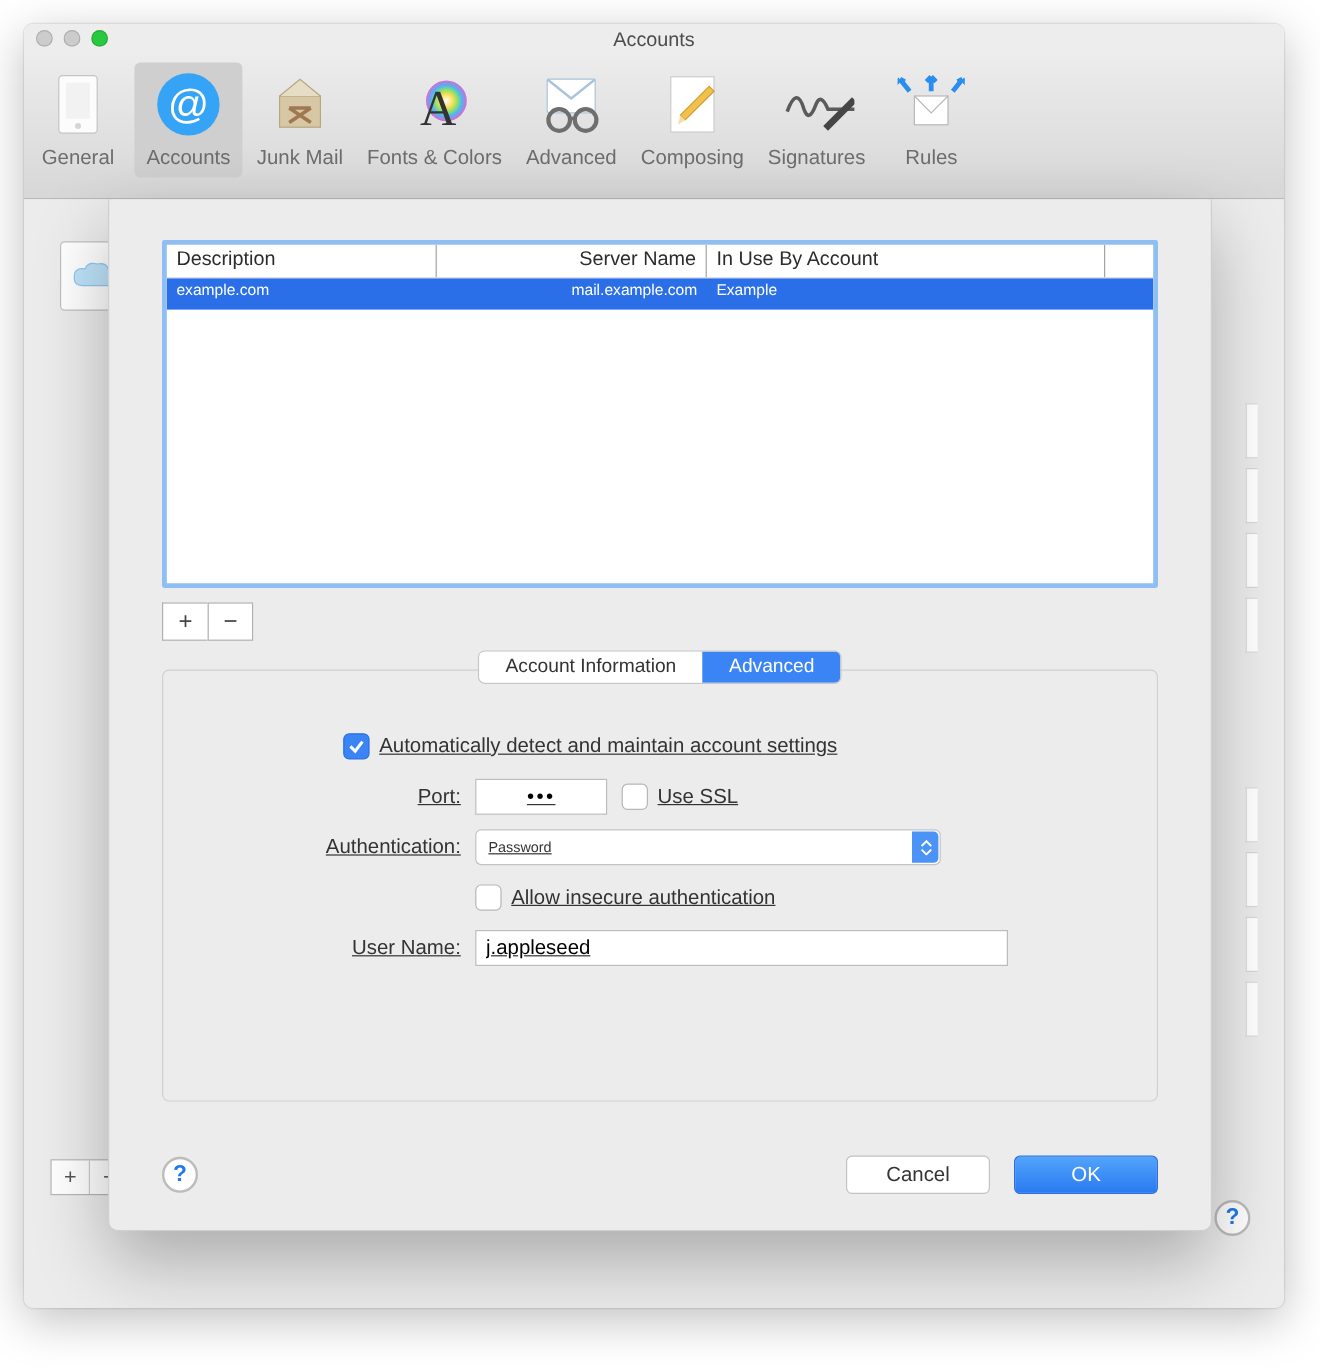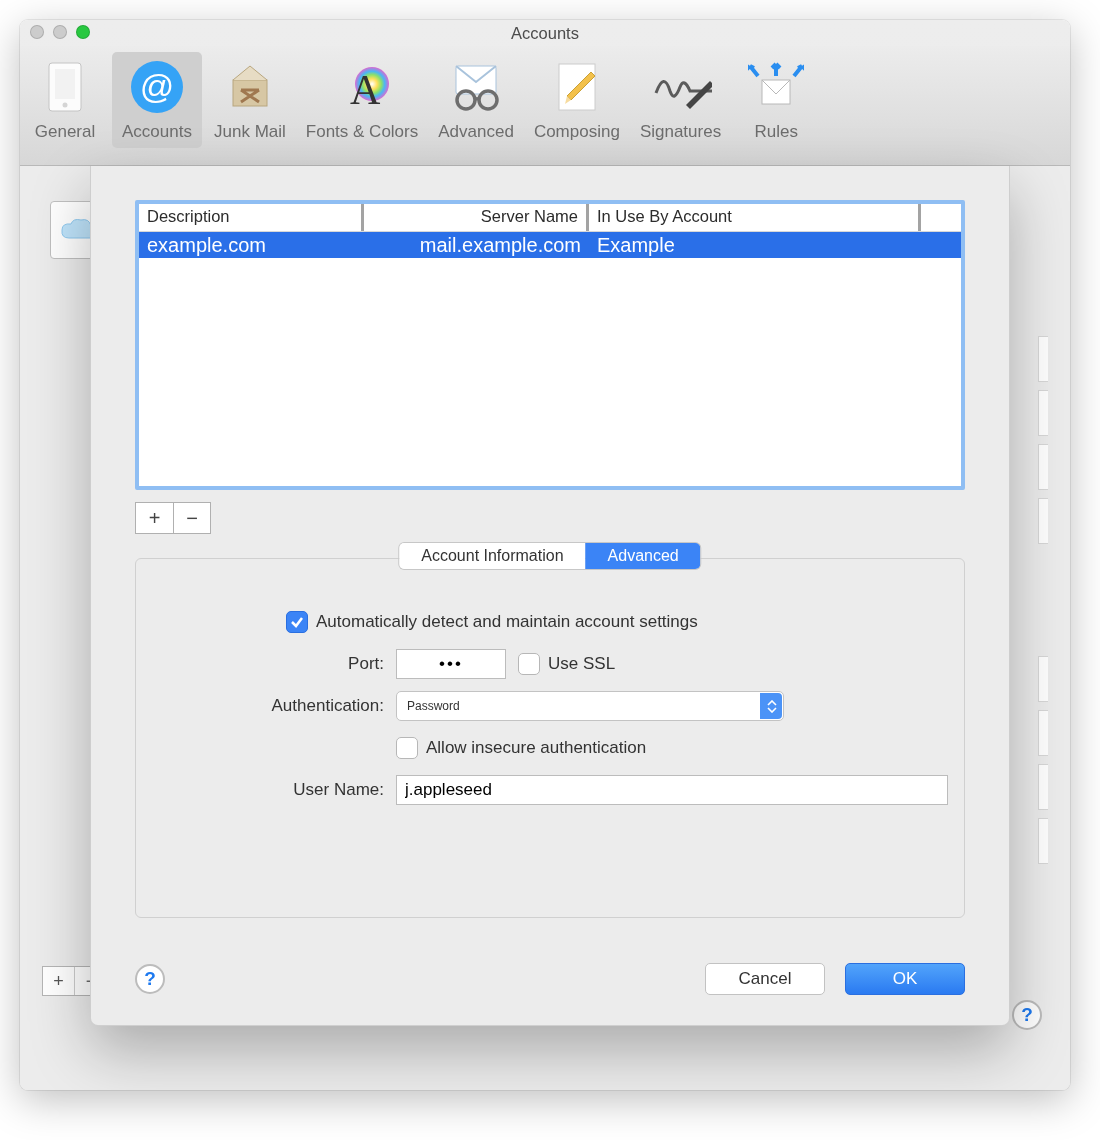--- a/index.html
+++ b/index.html
@@ -122,26 +122,26 @@
   }
   .thead {
     display: flex;
     height: 28px;
     background: #fff;
     border-bottom: 1px solid #d8d8d8;
     font-size: 16.5px; color:#2c2c2c;
   }
   .thead .col {
     padding: 3px 8px;
-    border-right: 3px solid #a3a3a3;
+    border-right: 1px solid #a3a3a3;
   }
   .trow {
     display: flex;
     height: 26px;
-    font-size: 20px;
+    font-size: 13px;
   }
   .trow.selected { background: #2a6fe8; color: #fff; }
   .trow .col { padding: 2px 8px; }
   .col.desc   { width: 225px; }
   .col.server { width: 225px; text-align: right; }
   .col.acct   { flex: 1; }
   .col.scroll { width: 40px; border-right:none;}
   .addrm {
     position: absolute;
     left: 44px; top: 336px;
@@ -178,21 +178,21 @@
     padding: 4px 22px;
     background: #fff;
     color: #333;
   }
   .segtabs .seg.active {
     background: #3b84f6; color: #fff;
   }
   .form {
     position: absolute;
     top: 38px; left: 0; right: 16px;
-    font-size: 17px; color:#333;
+    font-size: 17px; color:#333;text-decoration:underline;
   }
   .row {
     display: flex; align-items: center;
     margin: 8px 0;
     min-height: 34px;
   }
   .lbl {
     width: 260px;
     text-align: right;
     padding-right: 12px;
@@ -461,21 +461,21 @@
         </div>
 
         <div class="row">
           <div class="lbl"></div>
           <span class="chk"></span>
           <span>Allow insecure authentication</span>
         </div>
 
         <div class="row">
           <div class="lbl">User Name:</div>
-          <input class="txt" style="width: 552px;" value="j.appleseed">
+          <input class="txt" style="width: 444px;" value="j.appleseed">
         </div>
 
       </div>
     </div>
 
     <div class="footer">
       <div class="help">?</div>
       <div style="flex:1"></div>
       <div class="btn">Cancel</div>
       <div style="width:20px"></div>

